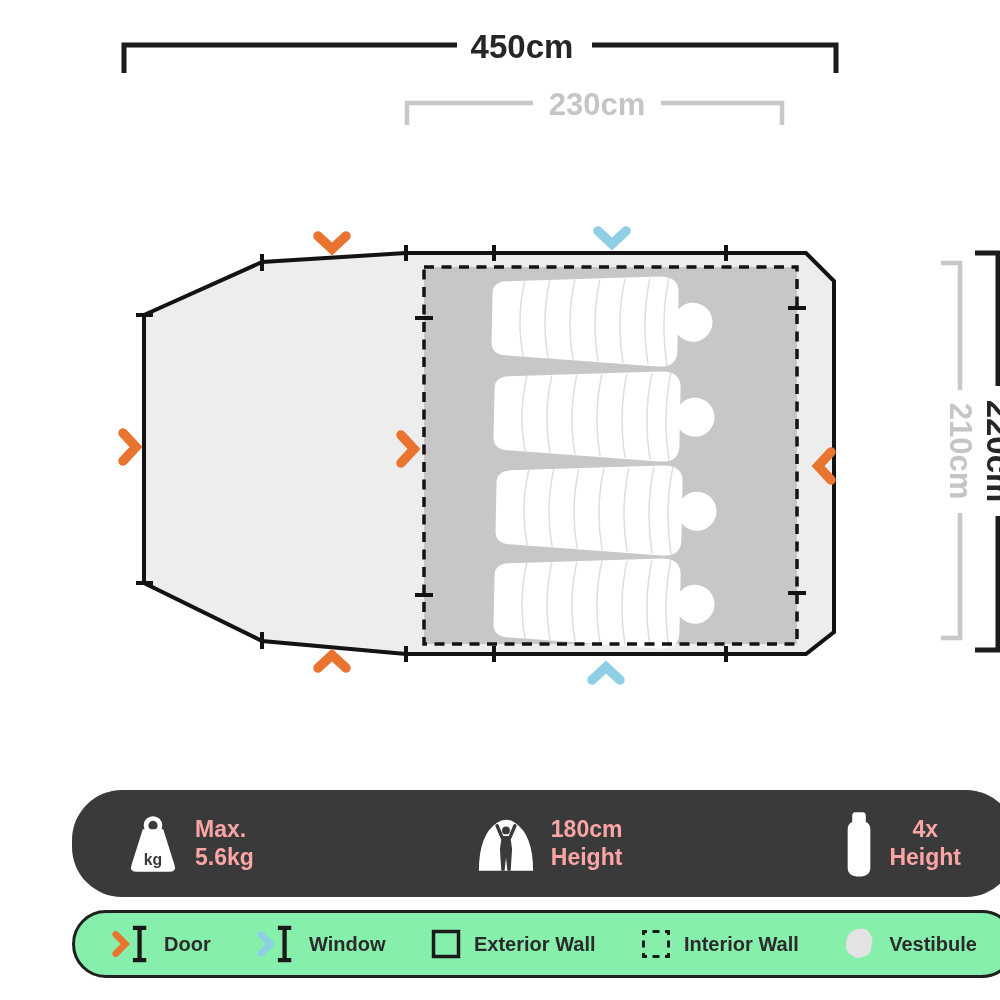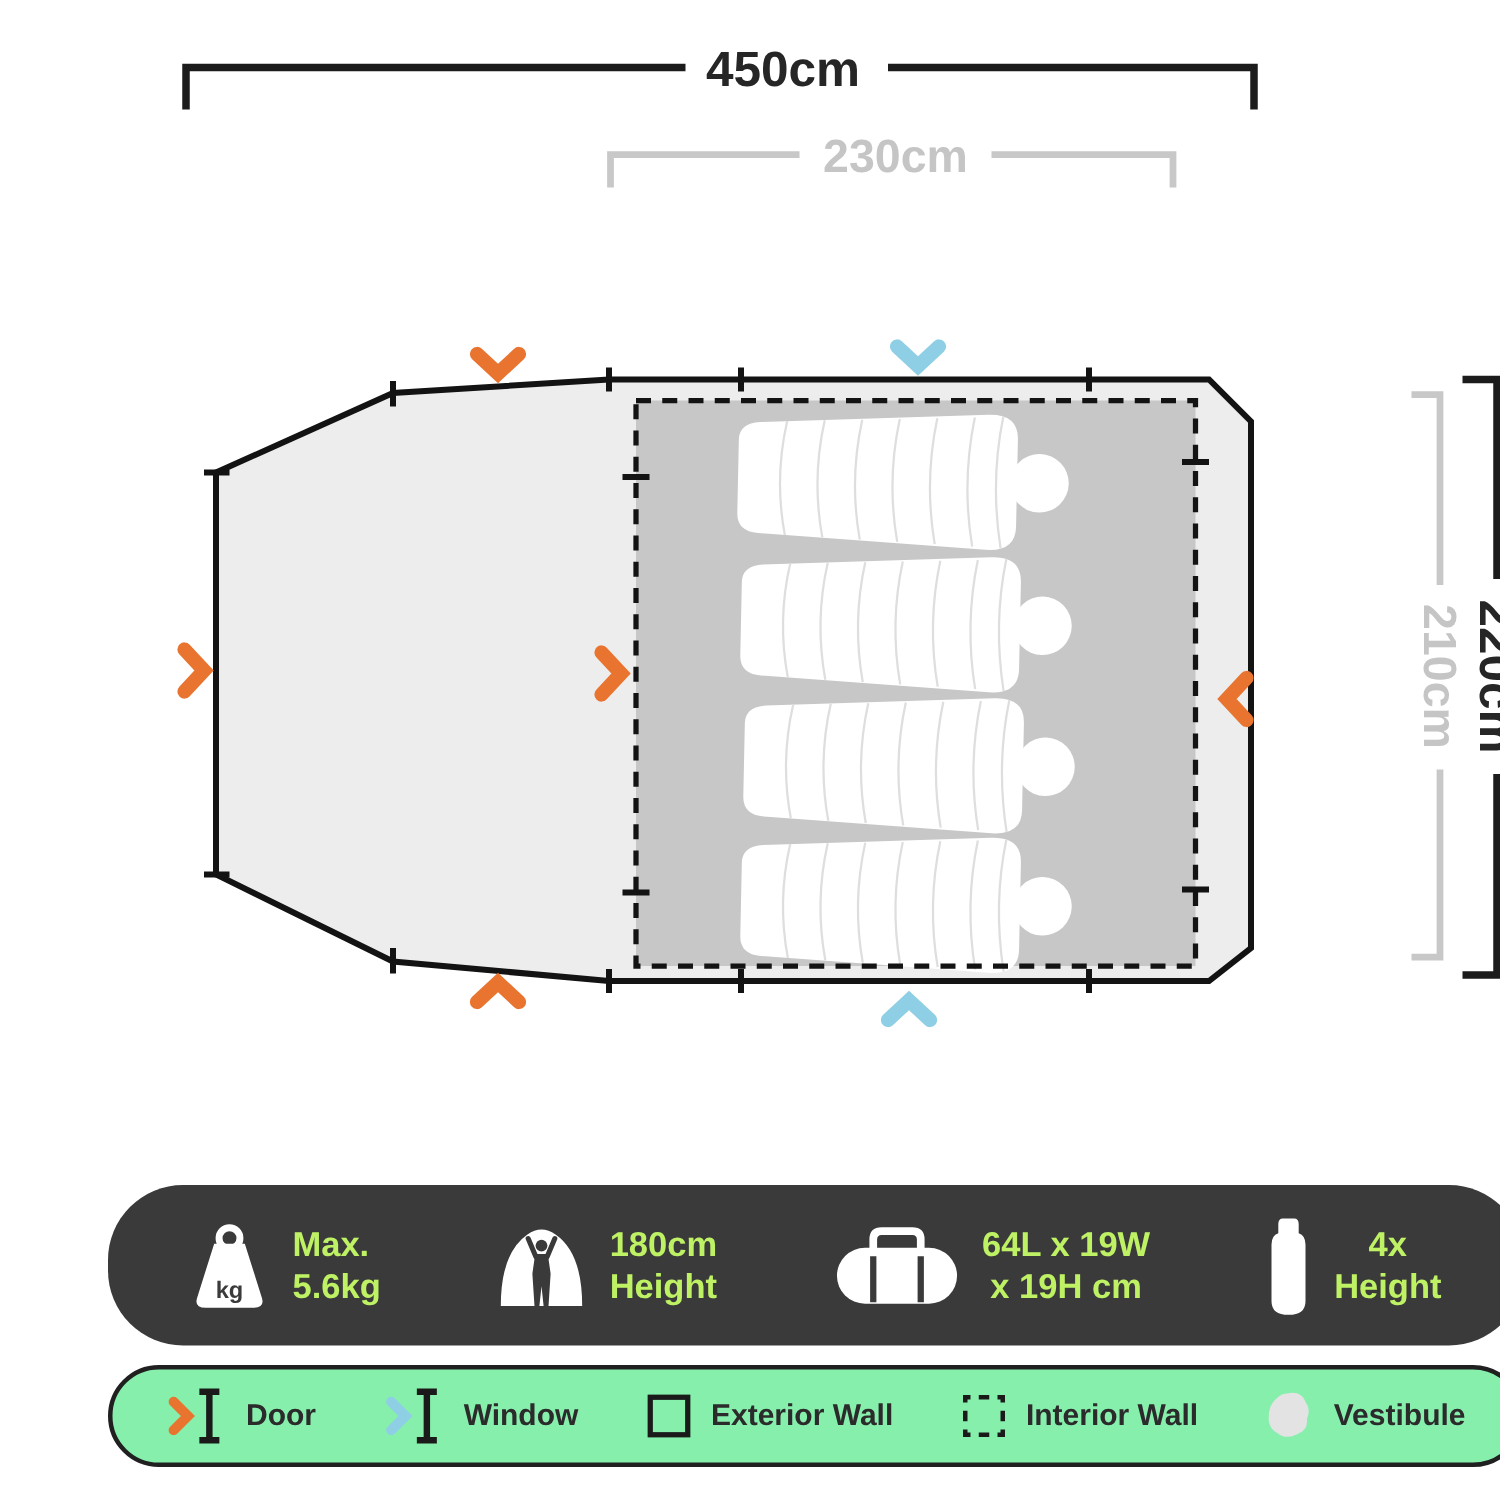--- a/index.html
+++ b/index.html
@@ -21,21 +21,21 @@
   .window-arrow { stroke:#8FCFE6; stroke-width:9.5; fill:none; stroke-linecap:round; stroke-linejoin:miter; }
   .quilt { stroke:#dedede; stroke-width:1.5; fill:none; }
 
   .spec-bar {
     position:absolute; left:28px; top:790px; width:944px; height:107px;
     background:#3A3A3A; border-radius:50px;
     display:flex; align-items:center; justify-content:space-between;
     padding:0 55px; box-sizing:border-box;
   }
   .spec-item { display:flex; align-items:center; gap:16px; }
-  .spec-text { color:#bef264; font-weight:bold; font-size:23px; line-height:1.18; }
+  .spec-text { color:#fca5a5; font-weight:bold; font-size:23px; line-height:1.18; }
   .spec-text.center { text-align:center; }
   .kg-label { font-size:17px; font-weight:bold; fill:#3A3A3A; text-anchor:middle; }
 
   .legend-bar {
     position:absolute; left:28px; top:910px; width:944px; height:68px;
     background:#86efac; border:3px solid #202020; border-radius:34px;
     display:flex; align-items:center; justify-content:space-between;
     padding:0 36px; box-sizing:border-box;
   }
   .legend-item { display:flex; align-items:center; gap:13px; }
@@ -125,31 +125,20 @@
         <circle cx="31" cy="15" r="4.2" fill="#3A3A3A"></circle>
         <path d="M26.5 21 H35.5 L37.5 35 L36 58 H32.5 L31 44 L29.5 58 H26 L24.5 35 Z" fill="#3A3A3A"></path>
         <path d="M27 23 L21.5 10 M35 23 L40.5 10" stroke="#3A3A3A" stroke-width="3.6" stroke-linecap="round" fill="none"></path>
       </svg>
       <div class="spec-text">
         <div>180cm</div>
         <div>Height</div>
       </div>
     </div>
 
-    <div class="spec-item">
-      <svg width="82" height="54" viewBox="0 0 88 58">
-        <rect x="1" y="16" width="86" height="40" rx="20" fill="#ffffff"></rect>
-        <path d="M27 17 V55 M61 17 V55" stroke="#3A3A3A" stroke-width="4.5" fill="none"></path>
-        <path d="M27 22 V10 Q27 4 33 4 H55 Q61 4 61 10 V22" stroke="#ffffff" stroke-width="5.5" fill="none"></path>
-      </svg>
-      <div class="spec-text center">
-        <div>64L x 19W</div>
-        <div>x 19H cm</div>
-      </div>
-    </div>
 
     <div class="spec-item">
       <svg width="28" height="68" viewBox="0 0 36 90">
         <path d="M13 3 H23 Q27 3 27 8 V16 Q33 18 33 26 V76 Q33 88 18 88 Q3 88 3 76 V26 Q3 18 9 16 V8 Q9 3 13 3 Z" fill="#ffffff"></path>
       </svg>
       <div class="spec-text center">
         <div>4x</div>
         <div>Height</div>
       </div>
     </div>

